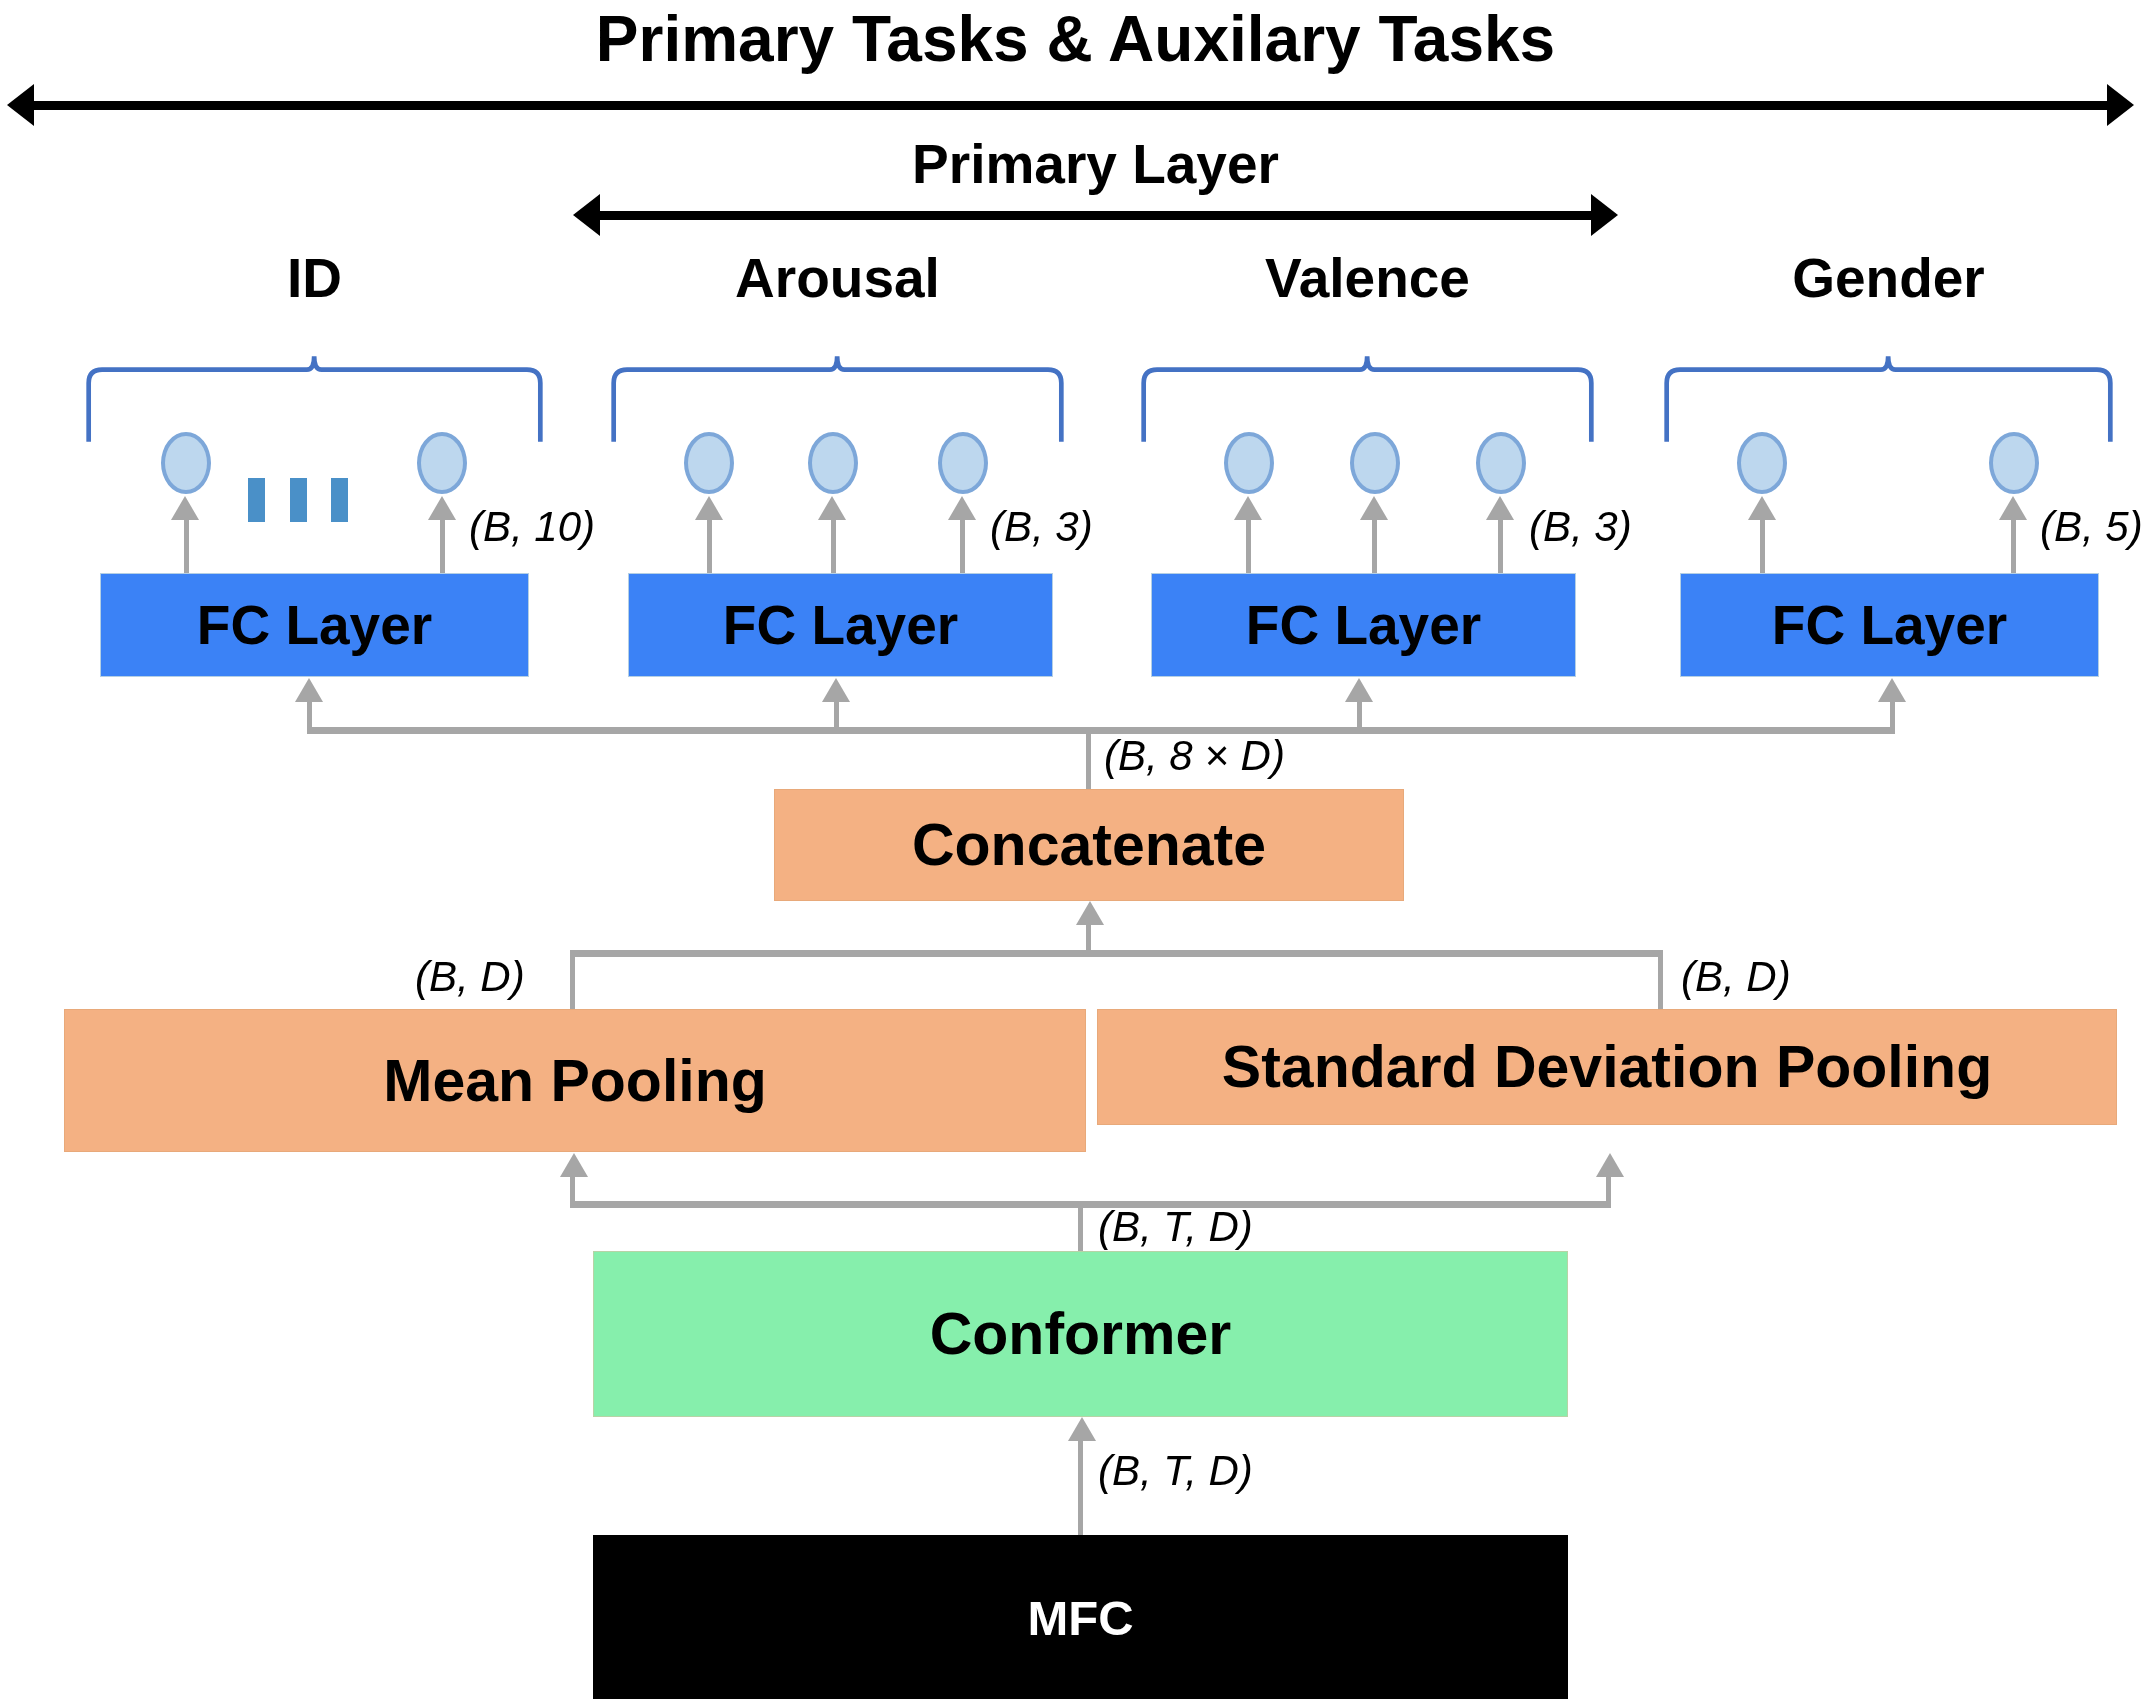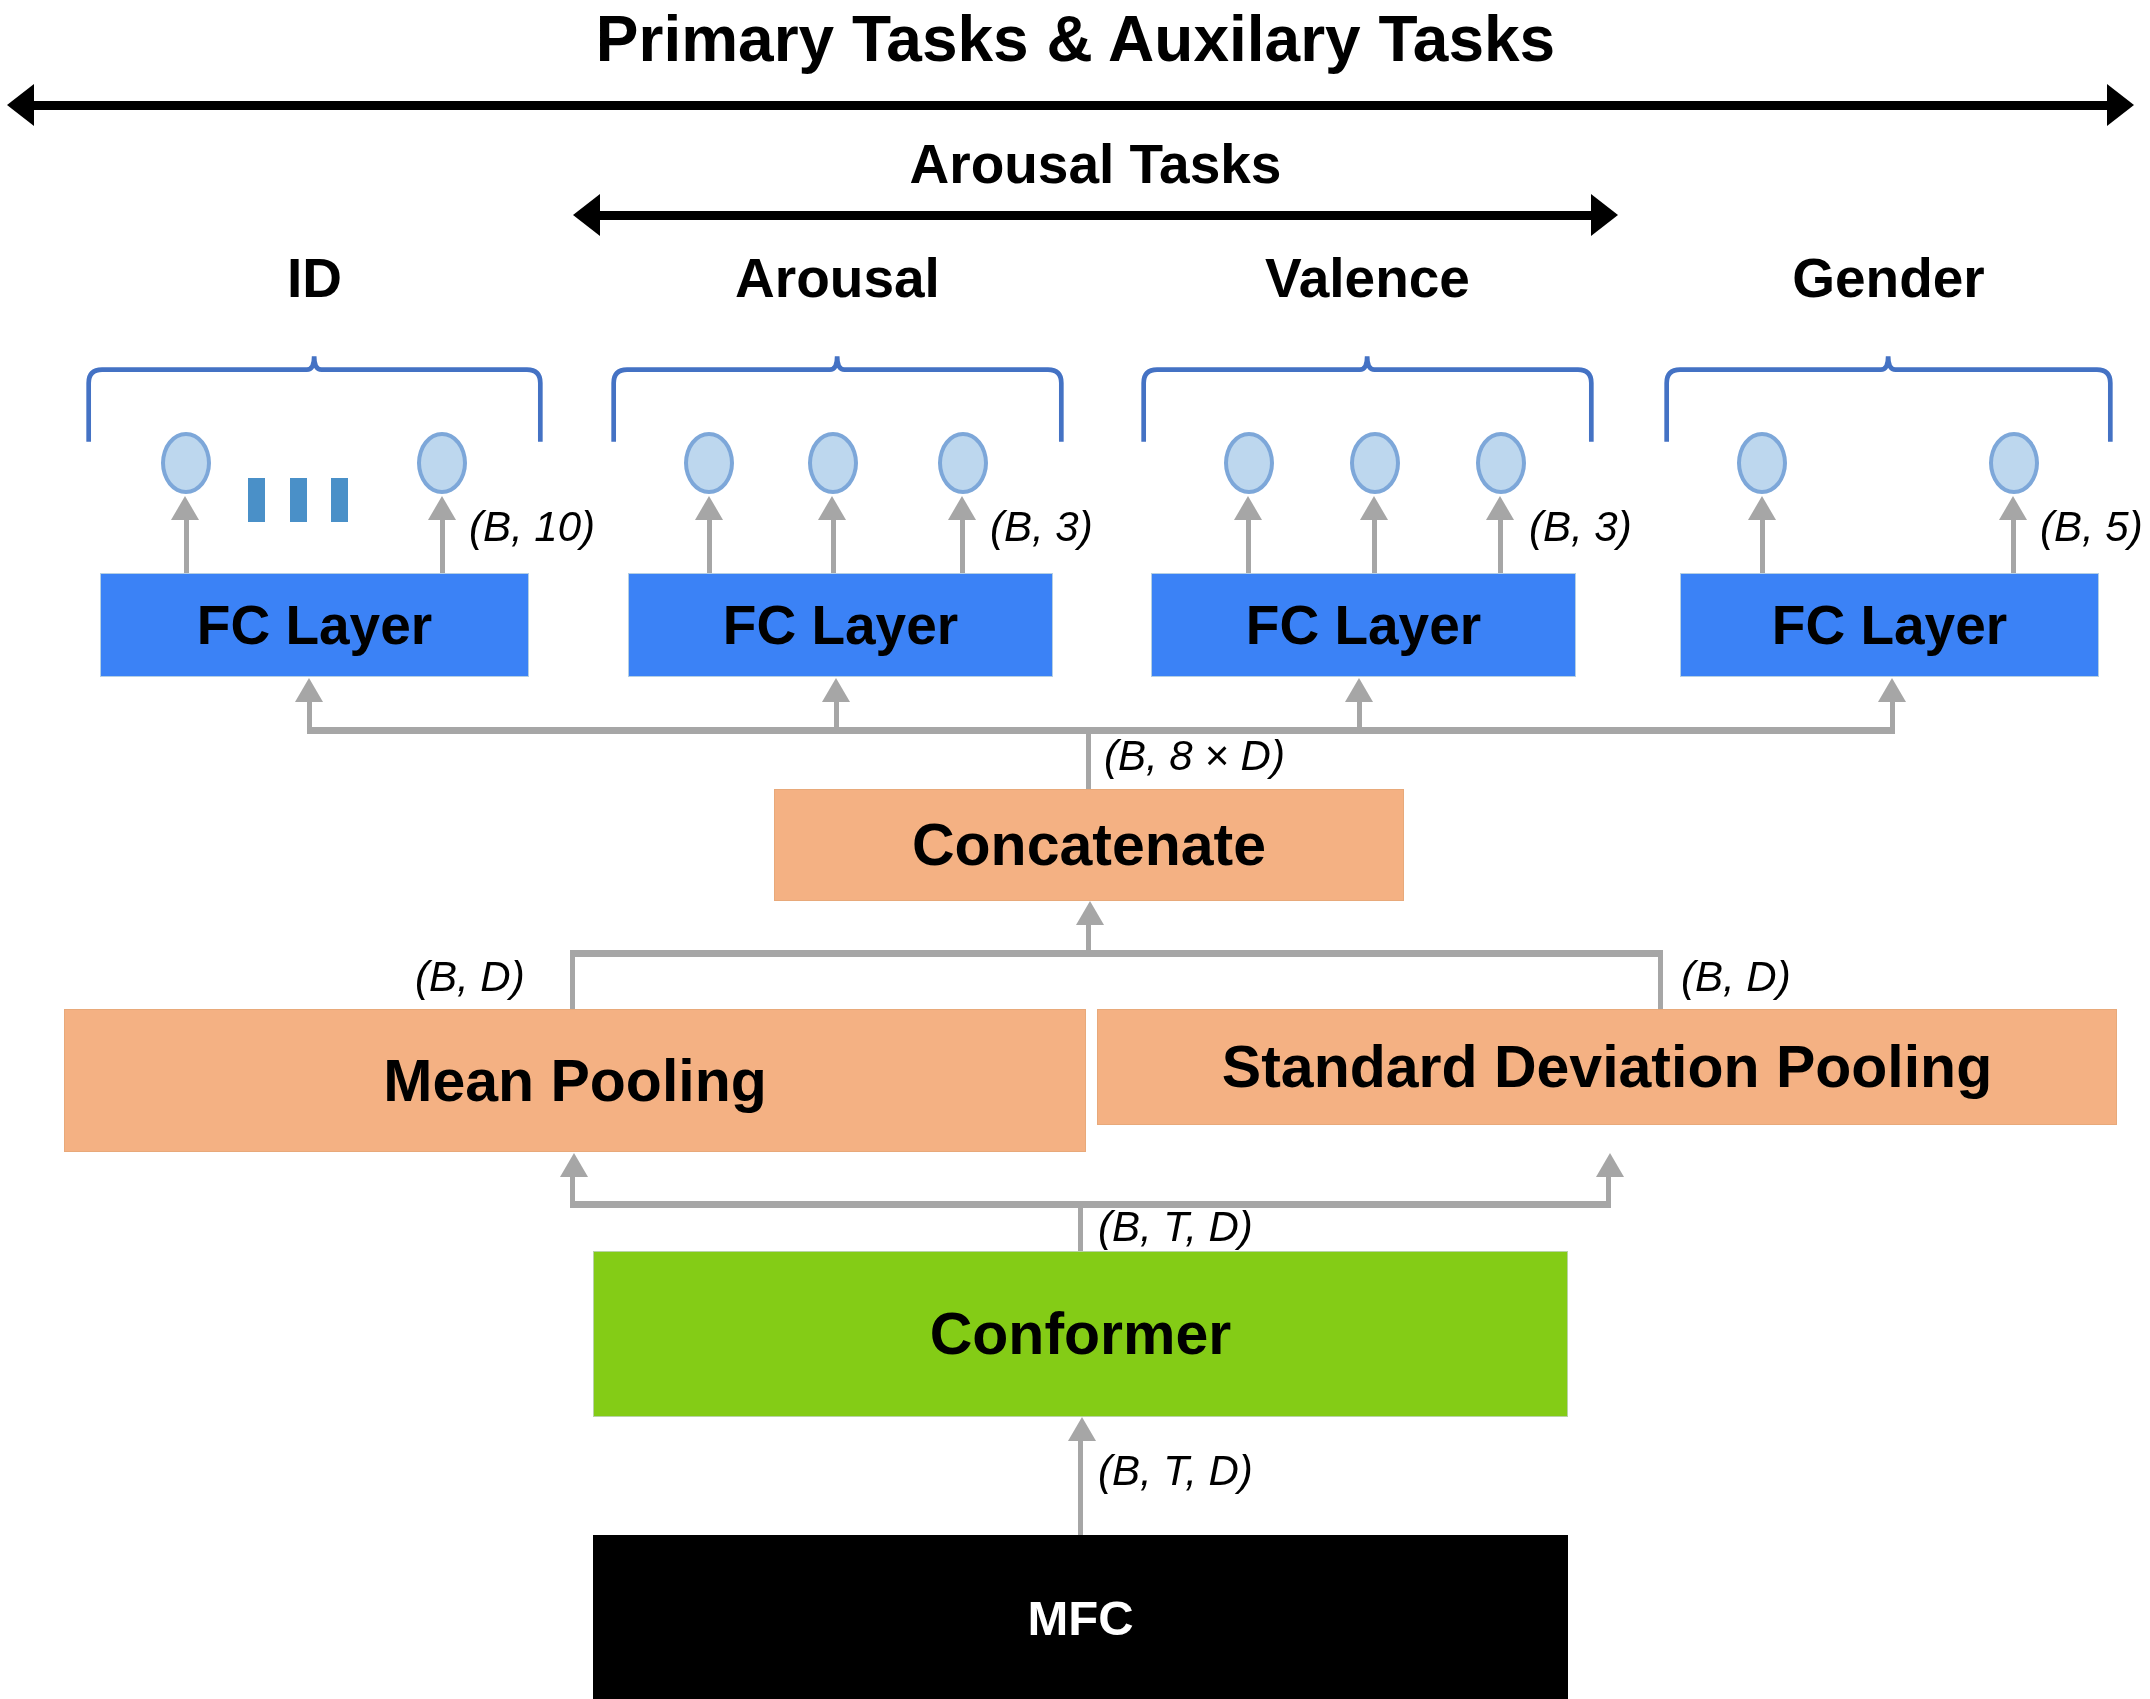--- a/index.html
+++ b/index.html
@@ -54,21 +54,21 @@
     background: #3b82f6;
     border-color: #b4cfe4;
     font-size: 55px;
   }
   .box-orange {
     background: #f4b183;
     border-color: #e8a97a;
     font-size: 59px;
   }
   .box-green {
-    background: #84cc16;
+    background: #86efac;
     border-color: #b8d3a6;
     font-size: 59px;
     text-align: center;
   }
   .box-black {
     background: #000000;
     border-color: #000000;
     color: #ffffff;
     font-size: 49px;
   }
@@ -122,21 +122,21 @@
 <div id="stage">
 
   <div class="abs title t-main" style="left:0; top:6.7px; width:2151px;">Primary Tasks &amp; Auxilary Tasks</div>
 
   <div class="abs" style="left:6.7px; top:84px; width:2127px; height:43px;">
     <div class="abs dbl-head-l" style="left:0; top:0;"></div>
     <div class="abs dbl-bar" style="left:25.5px; top:16.7px; width:2076px;"></div>
     <div class="abs dbl-head-r" style="right:0; top:0;"></div>
   </div>
 
-  <div class="abs title t-sub" style="left:573px; top:137px; width:1045px;">Arousal Tasks</div>
+  <div class="abs title t-sub" style="left:573px; top:137px; width:1045px;">Primary Layer</div>
 
   <div class="abs" style="left:573px; top:194px; width:1045px; height:43px;">
     <div class="abs dbl-head-l" style="left:0; top:0;"></div>
     <div class="abs dbl-bar" style="left:25.5px; top:16.7px; width:994px;"></div>
     <div class="abs dbl-head-r" style="right:0; top:0;"></div>
   </div>
 
   <div class="abs title t-task" style="left:86px; top:251px; width:457px;">ID</div>
   <div class="abs title t-task" style="left:611px; top:251px; width:453px;">Arousal</div>
   <div class="abs title t-task" style="left:1664px; top:251px; width:449px;">Gender</div>

